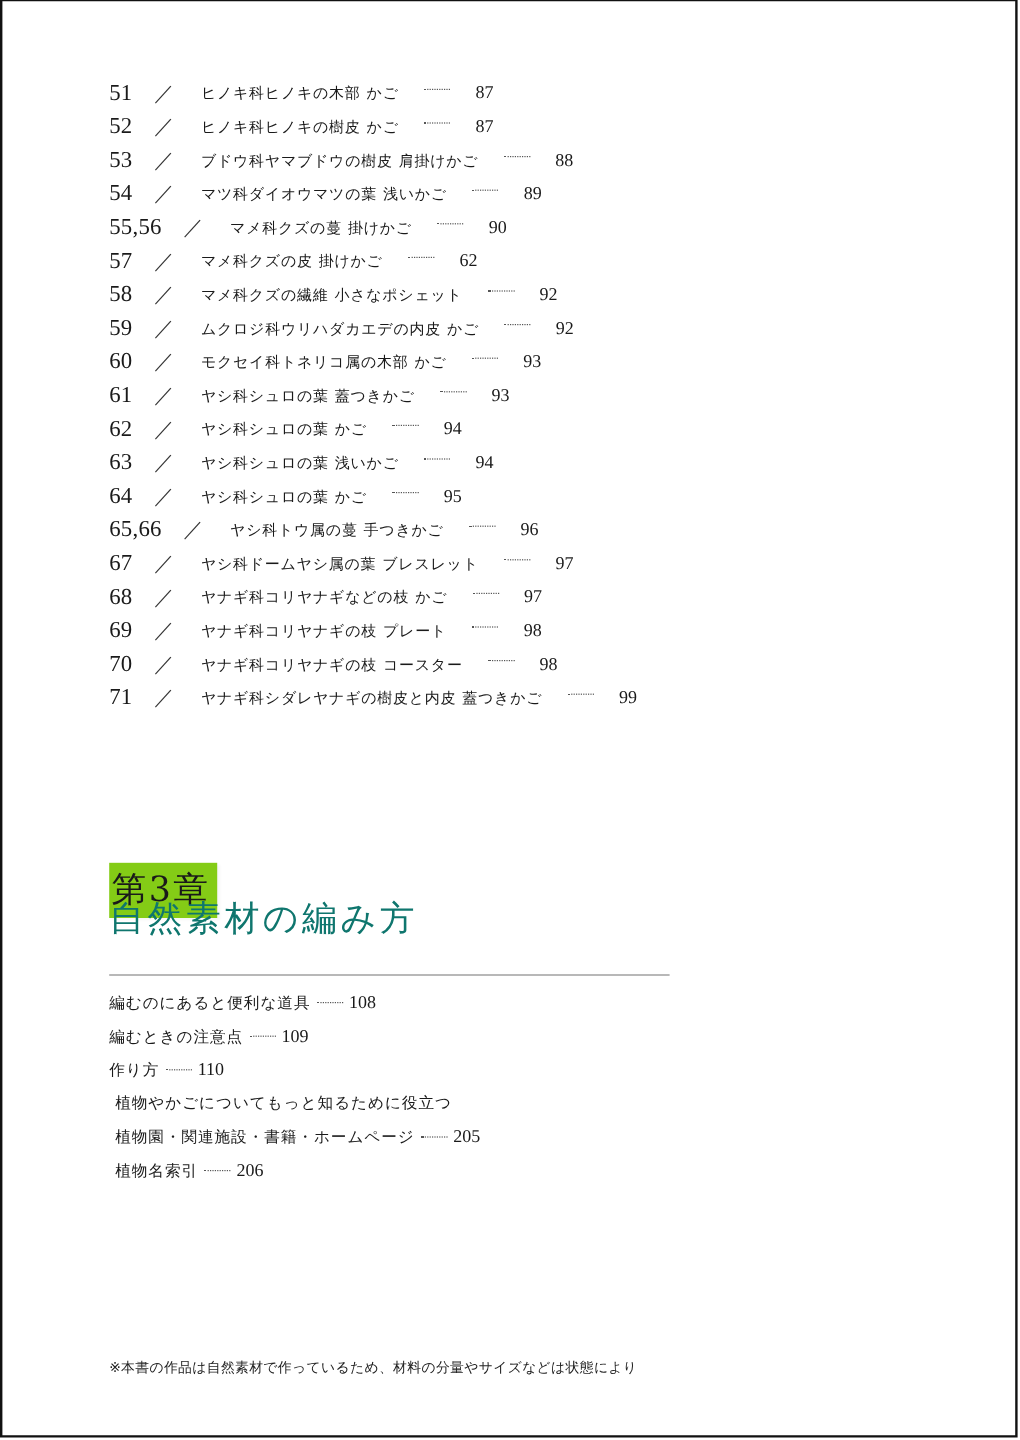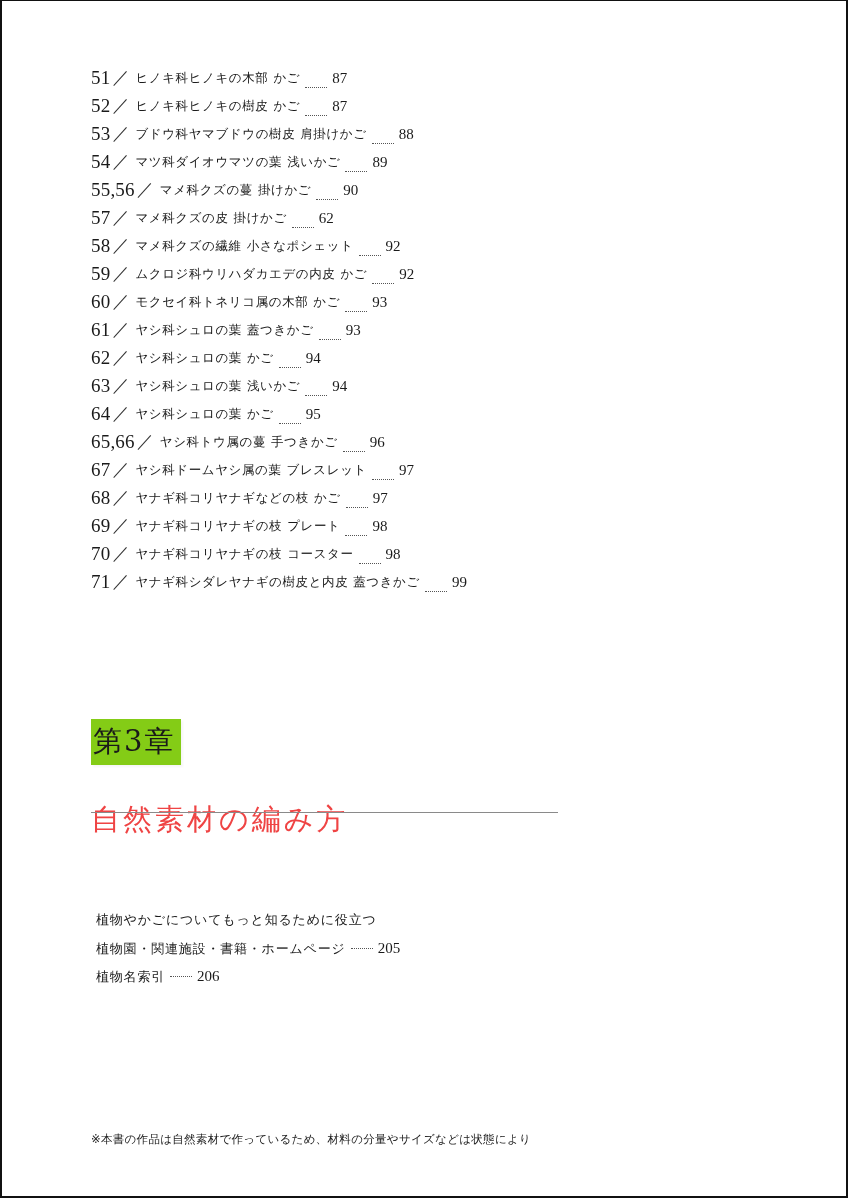--- a/index.html
+++ b/index.html
@@ -33,21 +33,22 @@
       top: 63px;
       margin: 0;
       padding: 0;
       list-style: none;
     }
     .toc-item {
       height: 28px;
       line-height: 28px;
       white-space: nowrap;
       display: flex;
-      align-items: flex-end;
+      align-items: center;
+      gap: 16px;
     }
     .toc-num {
       font-family: "Liberation Serif", "DejaVu Serif", serif;
       font-size: 19px;
       color: #1a1a1a;
       letter-spacing: 0.2px;
     }
     .toc-slash {
       font-family: "Liberation Serif", serif;
       font-size: 17px;
@@ -117,24 +118,24 @@
     }
     .chapter-label {
       font-size: 29px;
       letter-spacing: 2px;
       color: #1a1a1a;
       line-height: 40px;
     }
     .chapter-title {
       position: absolute;
       left: 89px;
-      top: 798px;
+      top: 744px;
       font-size: 29px;
       letter-spacing: 3px;
-      color: #ef4444;
+      color: #0f766e;
       line-height: 40px;
     }
     .chapter-rule {
       position: absolute;
       left: 89px;
       top: 811px;
       width: 467px;
       height: 0;
       border-top: 1.5px solid #8a8a8a;
     }
@@ -332,20 +333,37 @@
     </li>
   </ul>
 
 
   <div class="chapter-label-box">
     <span class="chapter-label">第3章</span>
   </div>
   <div class="chapter-title">自然素材の編み方</div>
   <div class="chapter-rule"></div>
 
+  <ul class="ch3-list">
+    <li class="ch3-item">
+      <span class="ch3-title">編むのにあると便利な道具</span>
+        <span class="leader"></span>
+        <span class="toc-page">108</span>
+    </li>
+    <li class="ch3-item">
+      <span class="ch3-title">編むときの注意点</span>
+        <span class="leader"></span>
+        <span class="toc-page">109</span>
+    </li>
+    <li class="ch3-item">
+      <span class="ch3-title">作り方</span>
+        <span class="leader"></span>
+        <span class="toc-page">110</span>
+    </li>
+  </ul>
 
   <ul class="resources">
     <li class="res-heading">
       <span>植物やかごについてもっと知るために役立つ</span>
     </li>
     <li class="res-item">
       <span class="res-title">植物園・関連施設・書籍・ホームページ</span>
         <span class="leader"></span>
         <span class="toc-page">205</span>
     </li>

